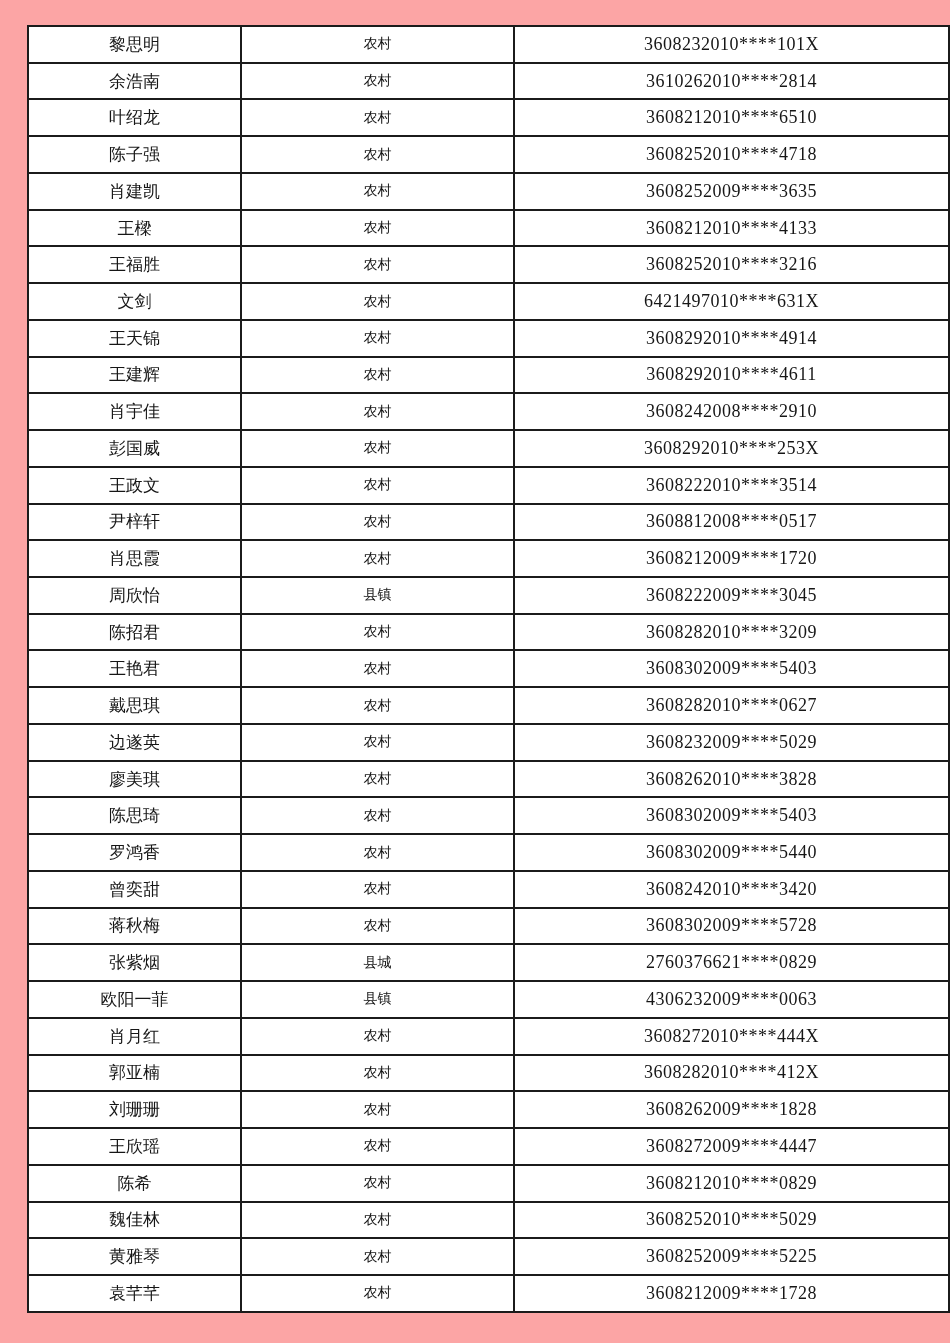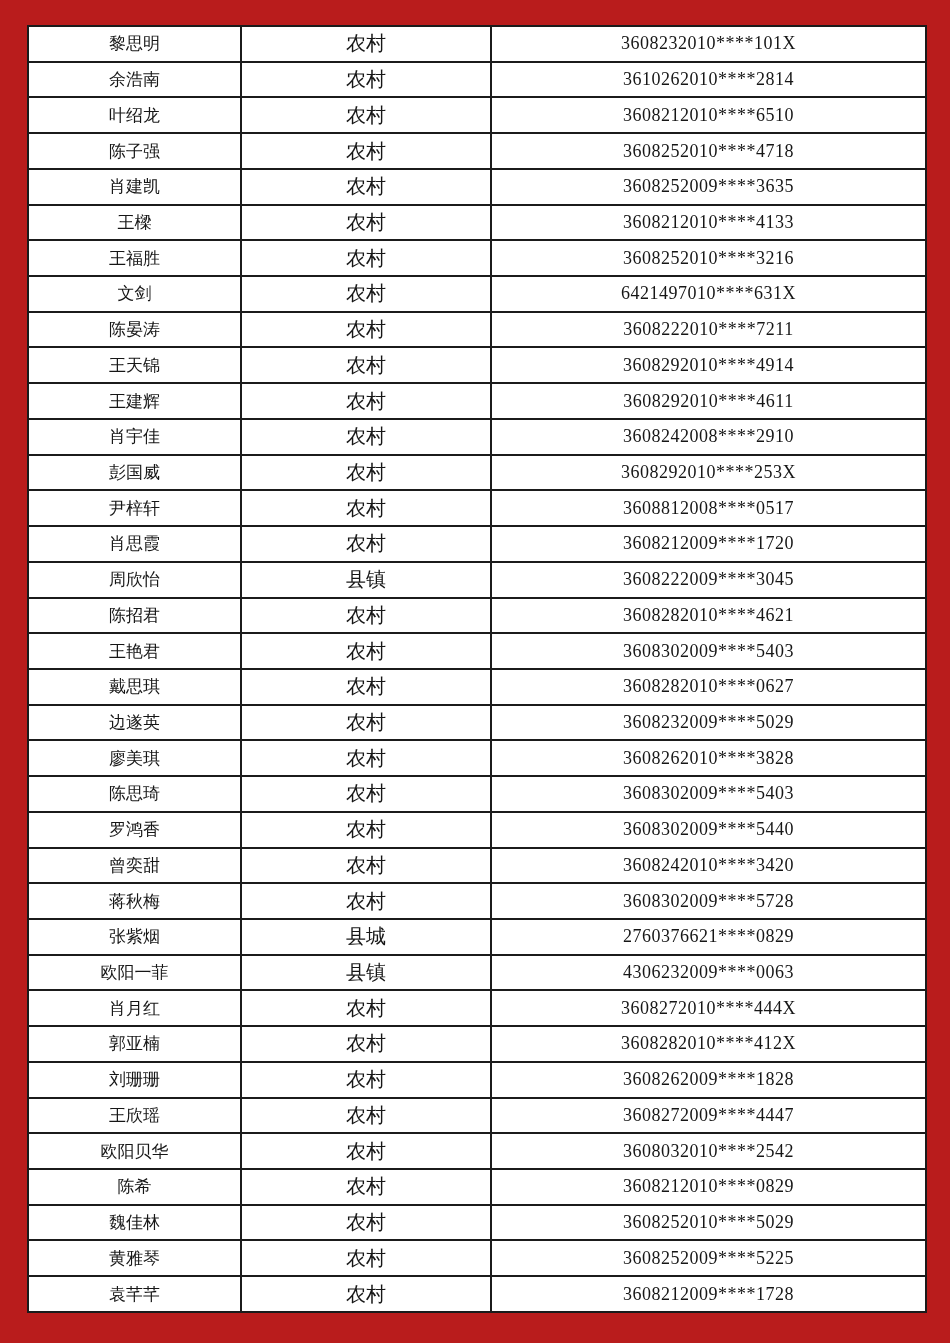--- a/index.html
+++ b/index.html
@@ -6,21 +6,21 @@
   html, body {
     width: 950px;
     height: 1343px;
     background: #ffffff;
     font-family: "Liberation Serif", "DejaVu Serif", serif;
   }
   .page {
     position: relative;
     width: 950px;
     height: 1343px;
-    background: #b91c1c;
+    background: #fca5a5;
     overflow: hidden;
   }
   table.roster {
     position: absolute;
     left: 27px;
     top: 25px;
     width: 898px;
     height: 1288px;
     border-collapse: collapse;
     table-layout: fixed;
@@ -28,21 +28,21 @@
   }
   table.roster td {
     border: 2px solid #1b1b1b;
     text-align: center;
     vertical-align: middle;
     color: #161616;
     overflow: hidden;
     white-space: nowrap;
   }
   td.col-name  { width: 213px; font-size: 17px; }
-  td.col-type  { width: 250px; font-size: 20px; }
+  td.col-type  { width: 273px; font-size: 14px; }
   td.col-id    { width: 435px; font-size: 18px; letter-spacing: 0.5px; }
 </style>
 </head>
 <body>
 
 <div class="page">
   <table class="roster">
     <tbody>
         <tr>
           <td class="col-name">黎思明</td>
@@ -78,63 +78,63 @@
           <td class="col-name">王福胜</td>
           <td class="col-type">农村</td>
           <td class="col-id">3608252010****3216</td>
         </tr>
         <tr>
           <td class="col-name">文剑</td>
           <td class="col-type">农村</td>
           <td class="col-id">6421497010****631X</td>
         </tr>
         <tr>
-          <td class="col-name">陈晏涛</td>
-          <td class="col-type">农村</td>
-          <td class="col-id">3608222010****7211</td>
-        </tr>
-        <tr>
           <td class="col-name">王天锦</td>
           <td class="col-type">农村</td>
           <td class="col-id">3608292010****4914</td>
         </tr>
         <tr>
           <td class="col-name">王建辉</td>
           <td class="col-type">农村</td>
           <td class="col-id">3608292010****4611</td>
         </tr>
         <tr>
           <td class="col-name">肖宇佳</td>
           <td class="col-type">农村</td>
           <td class="col-id">3608242008****2910</td>
         </tr>
         <tr>
           <td class="col-name">彭国威</td>
           <td class="col-type">农村</td>
           <td class="col-id">3608292010****253X</td>
+        </tr>
+        <tr>
+          <td class="col-name">王政文</td>
+          <td class="col-type">农村</td>
+          <td class="col-id">3608222010****3514</td>
         </tr>
         <tr>
           <td class="col-name">尹梓轩</td>
           <td class="col-type">农村</td>
           <td class="col-id">3608812008****0517</td>
         </tr>
         <tr>
           <td class="col-name">肖思霞</td>
           <td class="col-type">农村</td>
           <td class="col-id">3608212009****1720</td>
         </tr>
         <tr>
           <td class="col-name">周欣怡</td>
           <td class="col-type">县镇</td>
           <td class="col-id">3608222009****3045</td>
         </tr>
         <tr>
           <td class="col-name">陈招君</td>
           <td class="col-type">农村</td>
-          <td class="col-id">3608282010****4621</td>
+          <td class="col-id">3608282010****3209</td>
         </tr>
         <tr>
           <td class="col-name">王艳君</td>
           <td class="col-type">农村</td>
           <td class="col-id">3608302009****5403</td>
         </tr>
         <tr>
           <td class="col-name">戴思琪</td>
           <td class="col-type">农村</td>
           <td class="col-id">3608282010****0627</td>
@@ -191,25 +191,20 @@
         </tr>
         <tr>
           <td class="col-name">刘珊珊</td>
           <td class="col-type">农村</td>
           <td class="col-id">3608262009****1828</td>
         </tr>
         <tr>
           <td class="col-name">王欣瑶</td>
           <td class="col-type">农村</td>
           <td class="col-id">3608272009****4447</td>
-        </tr>
-        <tr>
-          <td class="col-name">欧阳贝华</td>
-          <td class="col-type">农村</td>
-          <td class="col-id">3608032010****2542</td>
         </tr>
         <tr>
           <td class="col-name">陈希</td>
           <td class="col-type">农村</td>
           <td class="col-id">3608212010****0829</td>
         </tr>
         <tr>
           <td class="col-name">魏佳林</td>
           <td class="col-type">农村</td>
           <td class="col-id">3608252010****5029</td>

